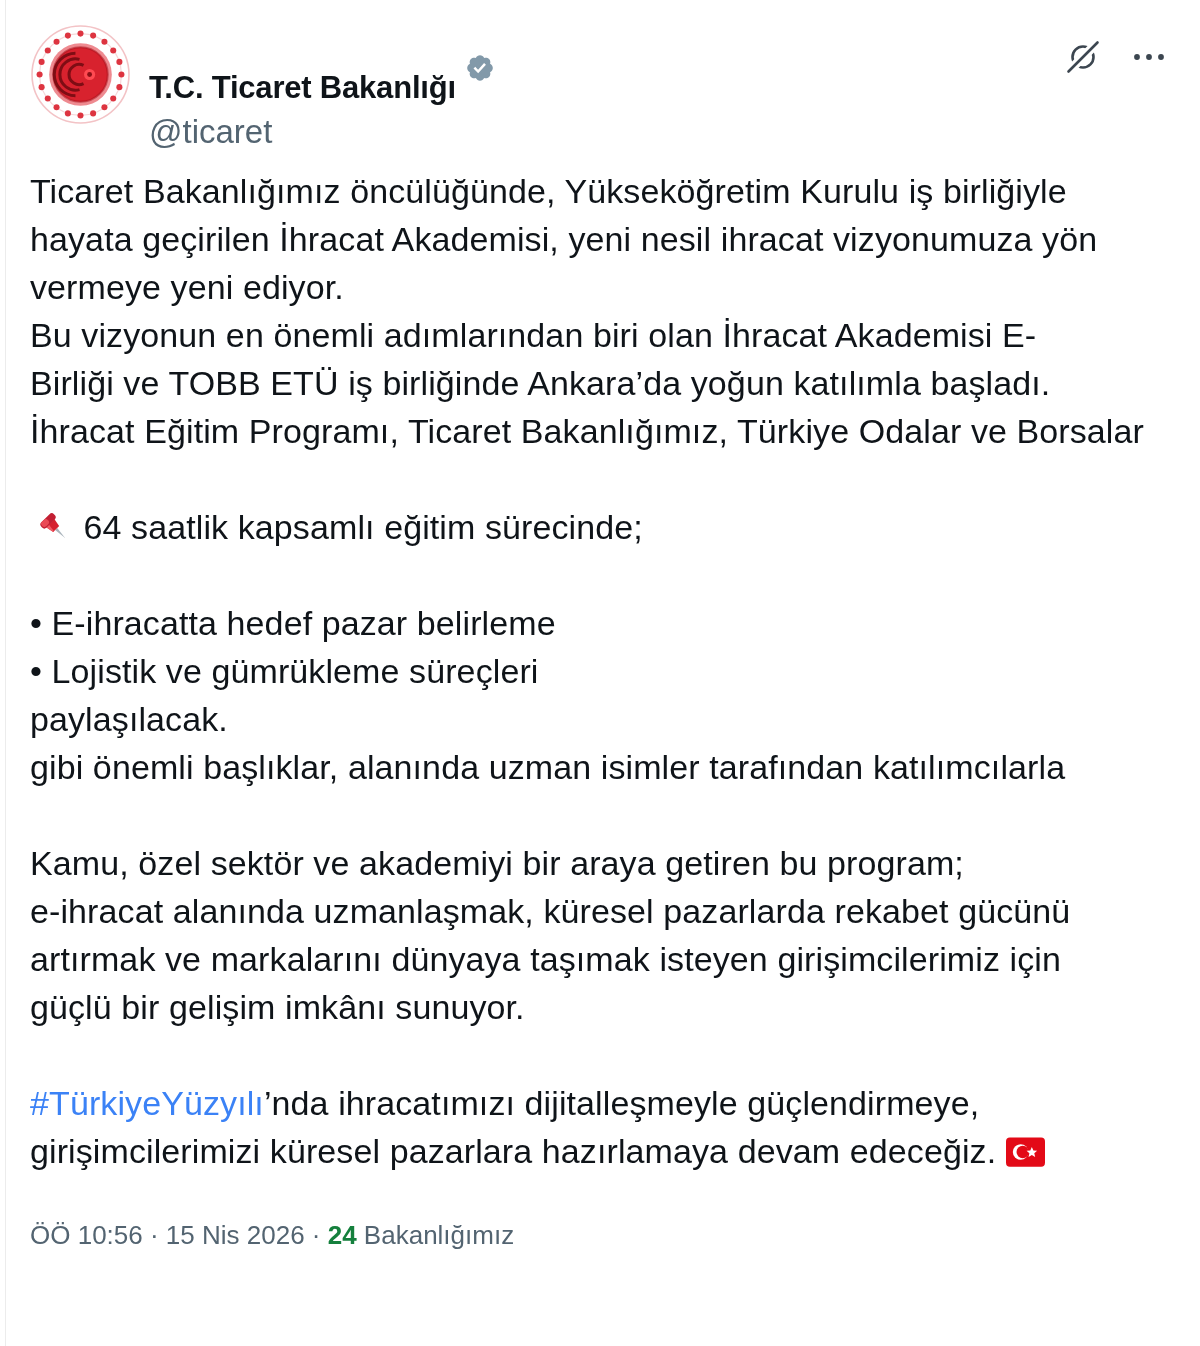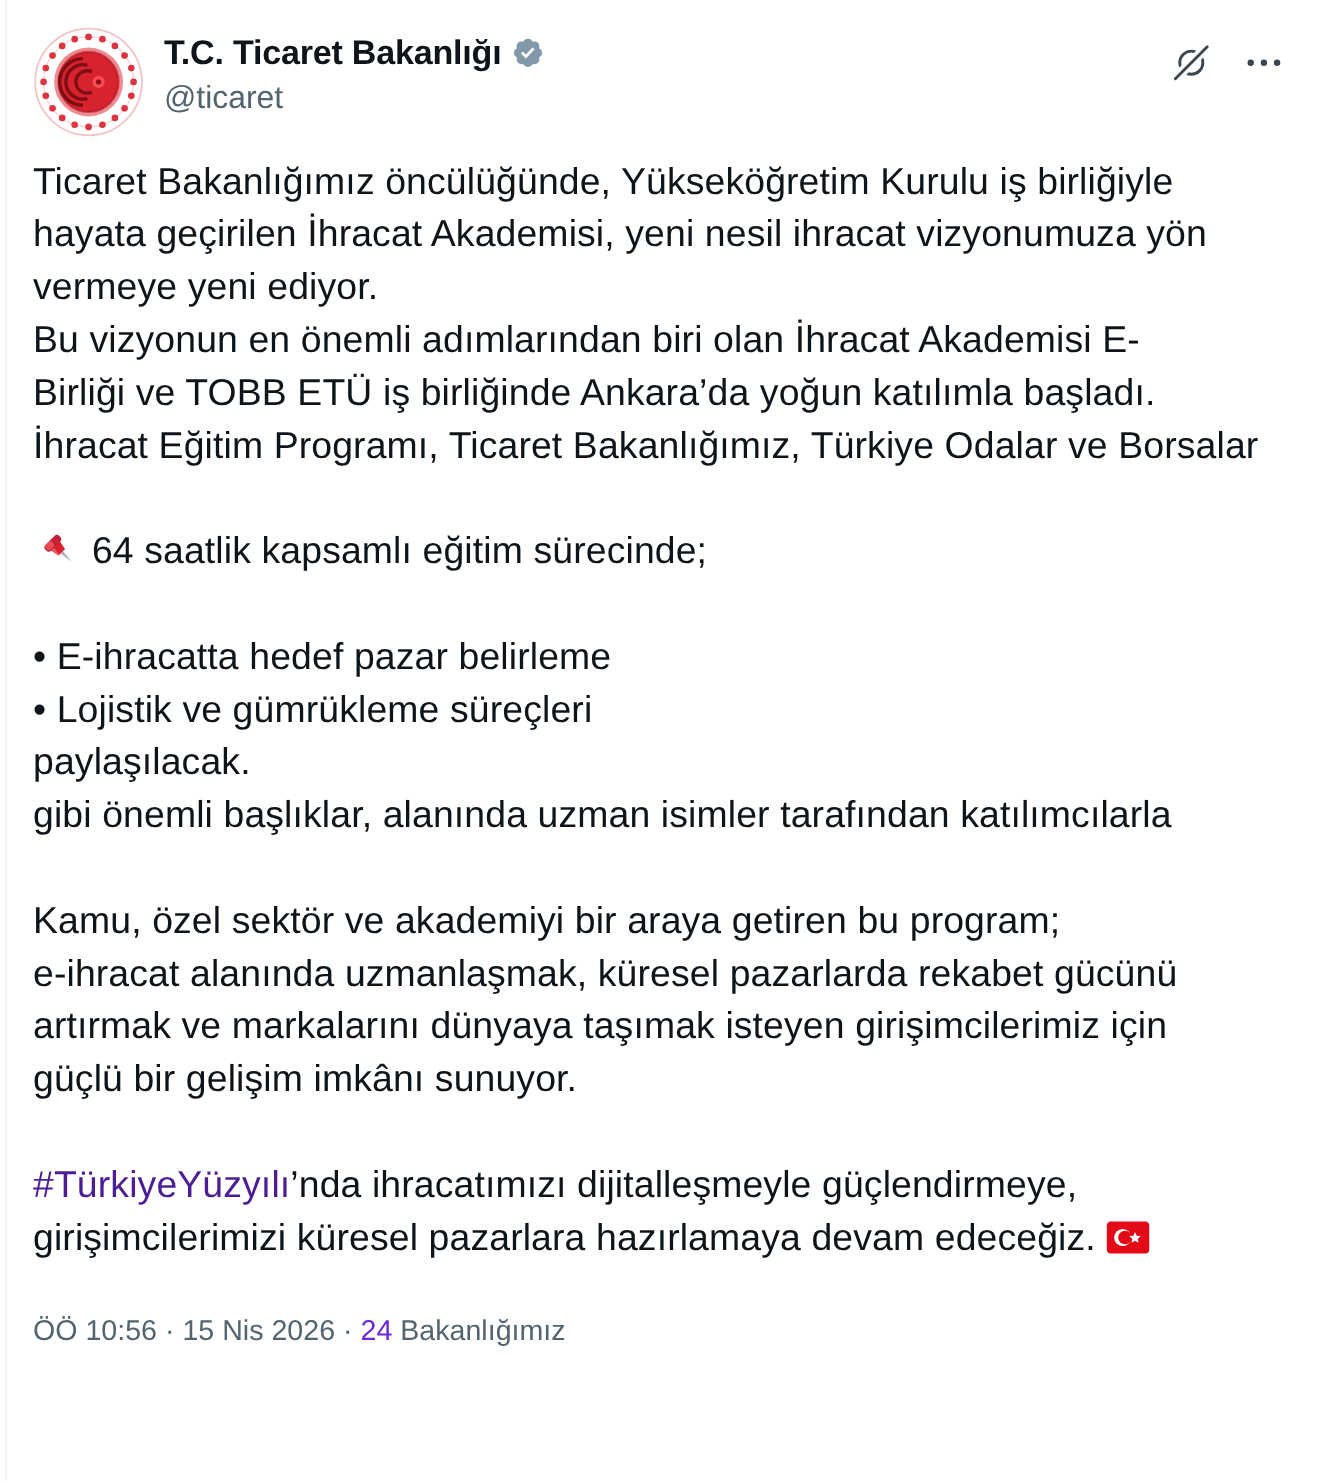--- a/index.html
+++ b/index.html
@@ -7,34 +7,34 @@
     width:1200px;height:1346px;background:#ffffff;position:relative;
     font-family:"Liberation Sans", sans-serif;color:#0f1419;overflow:hidden;
   }
   .edge-line{position:absolute;left:5px;top:0;bottom:0;width:1px;background:#ececec;}
   .tweet{padding:24px 34px 0 30px;}
   
   .header{display:flex;align-items:flex-start;}
   .avatar{width:101px;height:101px;border-radius:50%;flex:0 0 auto;cursor:pointer;}
   .names{margin-left:18px;flex:1 1 auto;min-width:0;}
   .name-row{display:flex;align-items:center;margin-top:6px;}
-  .display-name{font-size:31px;font-weight:700;letter-spacing:-0.2px;white-space:nowrap;cursor:pointer;}
+  .display-name{font-size:31px;font-weight:700;letter-spacing:-0.2px;white-space:nowrap;cursor:pointer;margin-top:40px;}
   .badge{margin-left:9px;display:inline-flex;}
-  .handle{font-size:29px;color:#536471;margin-top:7px;cursor:pointer;}
+  .handle{font-size:33px;color:#536471;margin-top:7px;cursor:pointer;}
   .header-actions{display:flex;align-items:center;gap:30px;margin-top:14px;color:#3c4650;}
   .header-actions .act{cursor:pointer;display:inline-flex;}
   
   .body{margin-top:16px;font-size:34px;line-height:48px;letter-spacing:0.1px;}
   .line{height:48px;white-space:pre;}
-  .link{color:#4c1d95;text-decoration:none;cursor:pointer;}
+  .link{color:#3b82f6;text-decoration:none;cursor:pointer;}
   .inline-icon{display:inline-block;vertical-align:middle;}
   .pin-wrap{margin-right:2px;}
   
   .meta{margin-top:44px;font-size:26px;line-height:32px;color:#536471;white-space:pre;}
-  .meta b{color:#6d28d9;font-weight:400;}
+  .meta b{color:#15803d;font-weight:700;}
 </style>
 </head>
 <body>
 
 <div class="edge-line"></div>
 
 <div class="tweet">
   <div class="header">
 
     <div class="avatar">

